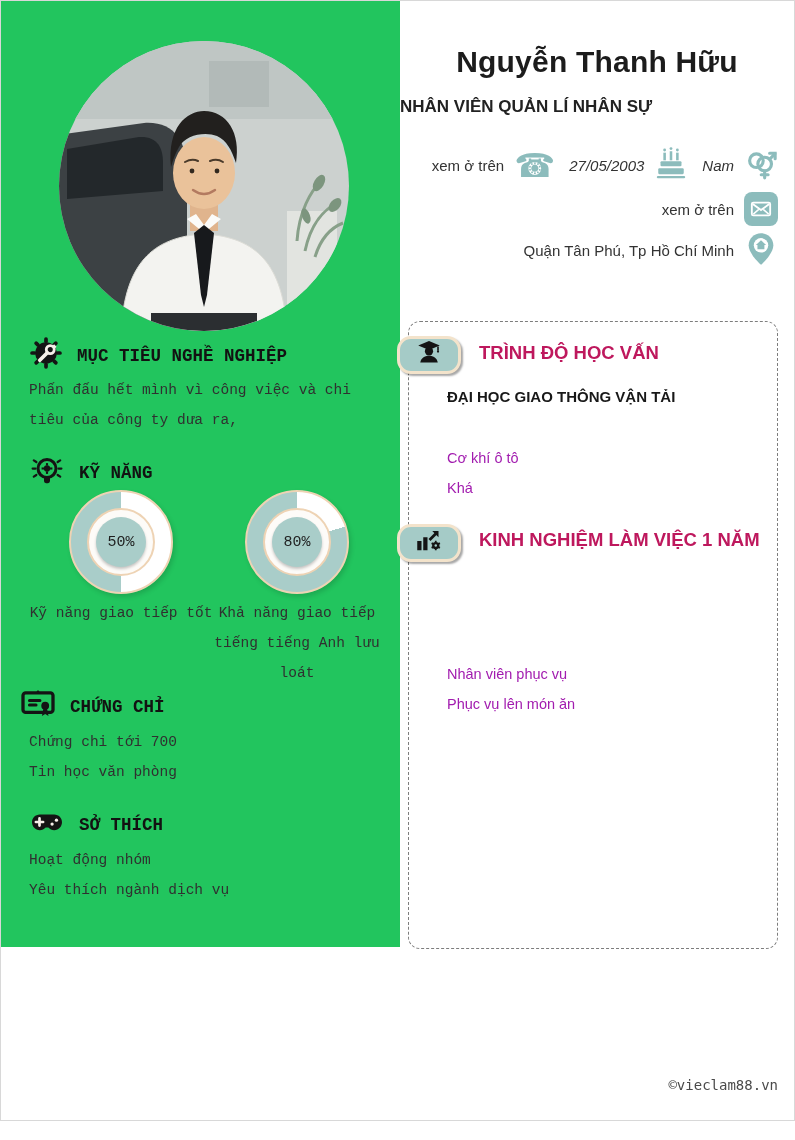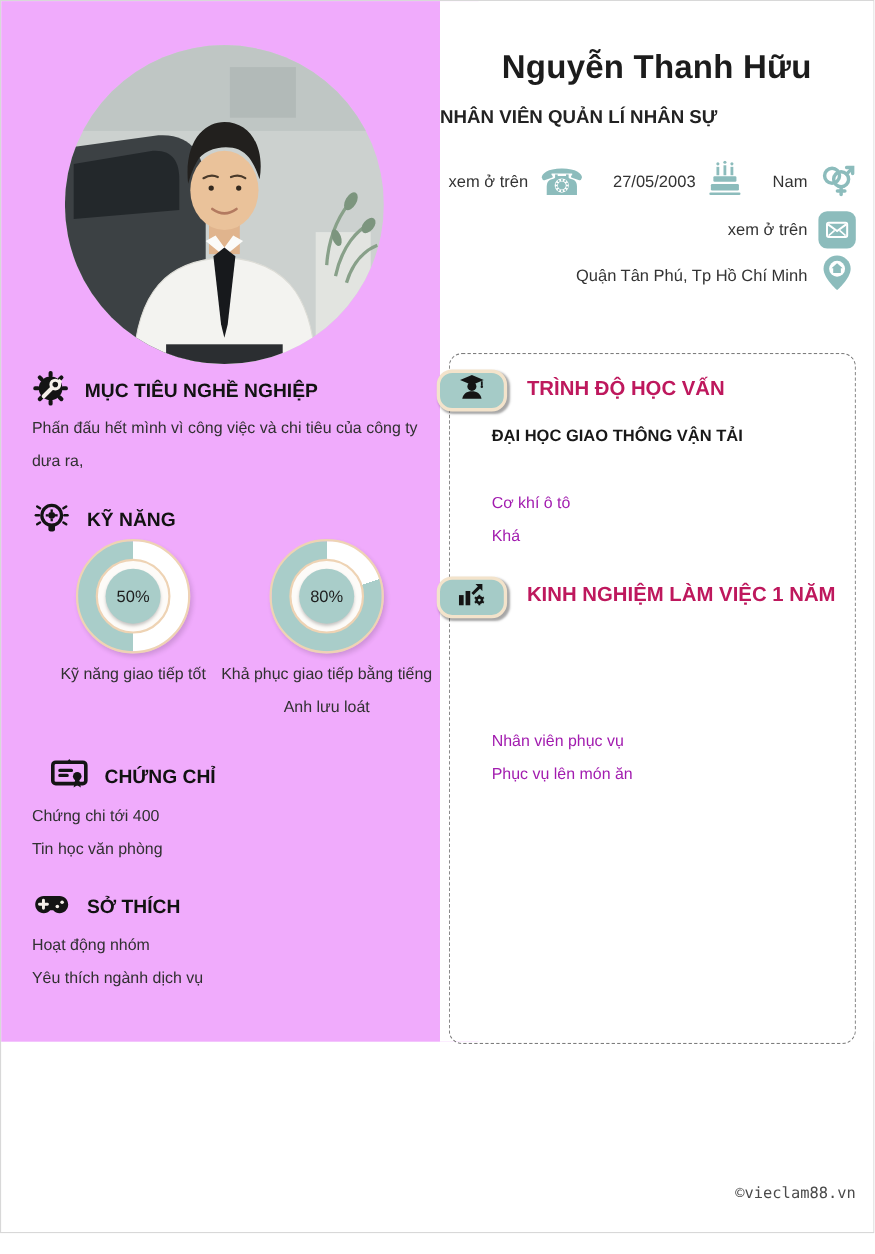--- a/index.html
+++ b/index.html
@@ -1,28 +1,28 @@
 <!DOCTYPE html>
 <html><head>
 <meta charset="utf-8">
 <style>
   html,body{margin:0;padding:0;background:#ffffff;}
   body{width:795px;height:1140px;font-family:"Liberation Sans","DejaVu Sans",sans-serif;color:#2f2f2f;}
   .page{position:relative;width:793px;height:1119px;border:1px solid #d8d8d8;background:#ffffff;overflow:hidden;}
-  .left-col{position:absolute;left:0;top:0;width:434px;height:946px;background:#f0abfc;}
+  .left-col{position:absolute;left:0;top:0;width:434px;height:946px;background:#22c55e;font-family:Liberation Mono, monospace;}
   .right-col{position:absolute;left:399px;top:0;width:394px;height:946px;background:#ffffff;}
   .abs{position:absolute;}
   
   .photo{position:absolute;left:58px;top:40px;width:290px;height:290px;border-radius:50%;overflow:hidden;}
   
   .name{position:absolute;left:0;right:0;top:44px;text-align:center;font-size:30px;font-weight:bold;color:#1c1c1c;letter-spacing:.2px;}
   .jobtitle{position:absolute;left:0;right:0;top:96px;text-align:left;font-size:17px;font-weight:bold;color:#222;}
   
   .contact-row{position:absolute;right:16px;display:flex;align-items:center;gap:10px;font-size:15px;color:#333;height:36px;}
-  .contact-row .grp{margin-left:16px;}
+  .contact-row .grp{margin-left:4px;font-style:italic;}
   .phone-glyph{font-family:"DejaVu Sans",sans-serif;font-size:33px;line-height:33px;color:#8cbcbc;}
   .sq-badge{width:34px;height:34px;background:#8cbcbc;border-radius:8px;display:flex;align-items:center;justify-content:center;}
   
   .sec-head{position:absolute;display:flex;align-items:center;gap:14px;font-size:17.5px;font-weight:bold;color:#121212;white-space:nowrap;}
   .body-text{font-size:14.5px;line-height:30px;color:#303030;}
   
   .donut{position:absolute;width:104px;height:104px;}
   .donut-ring{position:absolute;inset:0;border-radius:50%;border:2px solid #eed3b4;box-shadow:2px 3px 5px rgba(0,0,0,.14);}
   .donut-hole{position:absolute;inset:18px;background:#fdfbf8;border:2px solid #eed3b4;border-radius:50%;}
   .donut-center{position:absolute;inset:27px;background:#a9cdc9;border-radius:50%;display:flex;align-items:center;justify-content:center;font-size:15px;color:#1e1e1e;box-shadow:0 2px 3px rgba(0,0,0,.22);}
@@ -124,35 +124,35 @@
       <div class="donut-ring" style="background: conic-gradient(rgb(255, 255, 255) 0deg, rgb(255, 255, 255) 180deg, rgb(169, 205, 201) 180deg, rgb(169, 205, 201) 360deg);"></div>
       <div class="donut-hole"></div>
       <div class="donut-center">50%</div>
     </div>
     <div class="donut" style="left:244px;top:489px;">
       <div class="donut-ring" style="background: conic-gradient(rgb(255, 255, 255) 0deg, rgb(255, 255, 255) 72deg, rgb(169, 205, 201) 72deg, rgb(169, 205, 201) 360deg);"></div>
       <div class="donut-hole"></div>
       <div class="donut-center">80%</div>
     </div>
     <div class="skill-label" style="left:10px;top:597px;width:220px;">Kỹ năng giao tiếp tốt</div>
-    <div class="skill-label" style="left:196px;top:597px;width:200px;">Khả phục giao tiếp bằng tiếng Anh lưu loát</div>
-
-    <div class="sec-head" style="left:44px;top:685px;">
+    <div class="skill-label" style="left:196px;top:597px;width:200px;">Khả năng giao tiếp tiếng tiếng Anh lưu loát</div>
+
+    <div class="sec-head" style="left:19px;top:685px;">
       <span>
         <svg width="36" height="36" viewBox="0 0 24 24">
           <rect x="2" y="4.6" width="20" height="13" rx="1.8" fill="none" stroke="#141414" stroke-width="2.2"></rect>
           <path d="M10.4 4.6 12 2.6l1.6 2z" fill="#141414"></path>
           <path d="M6.3 9.6h7 M6.3 12.6h4.4" stroke="#141414" stroke-width="2" stroke-linecap="round"></path>
           <circle cx="16.8" cy="13.1" r="2.6" fill="#141414"></circle>
           <path d="M15.6 15l-1 5 2.2-1.4 2.2 1.4-1-5z" fill="#141414"></path>
         </svg>
       </span>
       <span>CHỨNG CHỈ</span>
     </div>
-    <div class="abs body-text" style="left:28px;top:726px;">Chứng chi tới 400</div>
+    <div class="abs body-text" style="left:28px;top:726px;">Chứng chi tới 700</div>
     <div class="abs body-text" style="left:28px;top:756px;">Tin học văn phòng</div>
 
     <div class="sec-head" style="left:28px;top:803px;">
       <span>
         <svg width="36" height="36" viewBox="0 0 24 24">
           <path d="M7.2 7h9.6c3 0 5.2 2.4 5.2 5.2 0 2.9-2.3 5.3-5.2 5.3-1.5 0-2.9-.7-3.9-1.8h-1.8c-1 1.1-2.4 1.8-3.9 1.8C4.3 17.5 2 15.1 2 12.2 2 9.4 4.2 7 7.2 7z" fill="#141414"></path>
           <path d="M7 9.6v4.8 M4.6 12h4.8" stroke="#f5efe9" stroke-width="1.8" stroke-linecap="round"></path>
           <circle cx="15.4" cy="13.4" r="1.1" fill="#f5efe9"></circle>
           <circle cx="18.3" cy="10.8" r="1.1" fill="#f5efe9"></circle>
         </svg>

